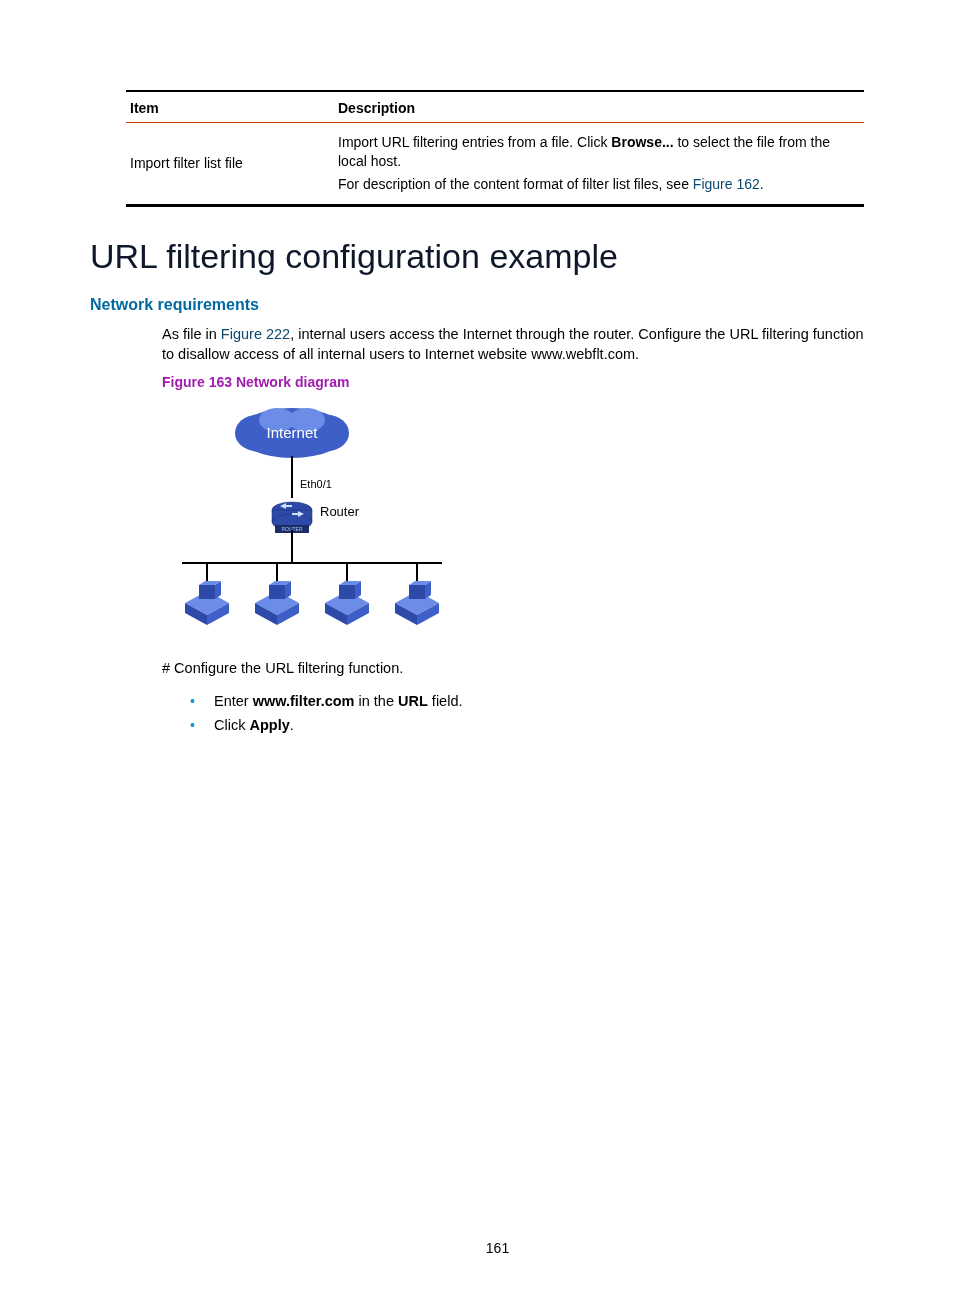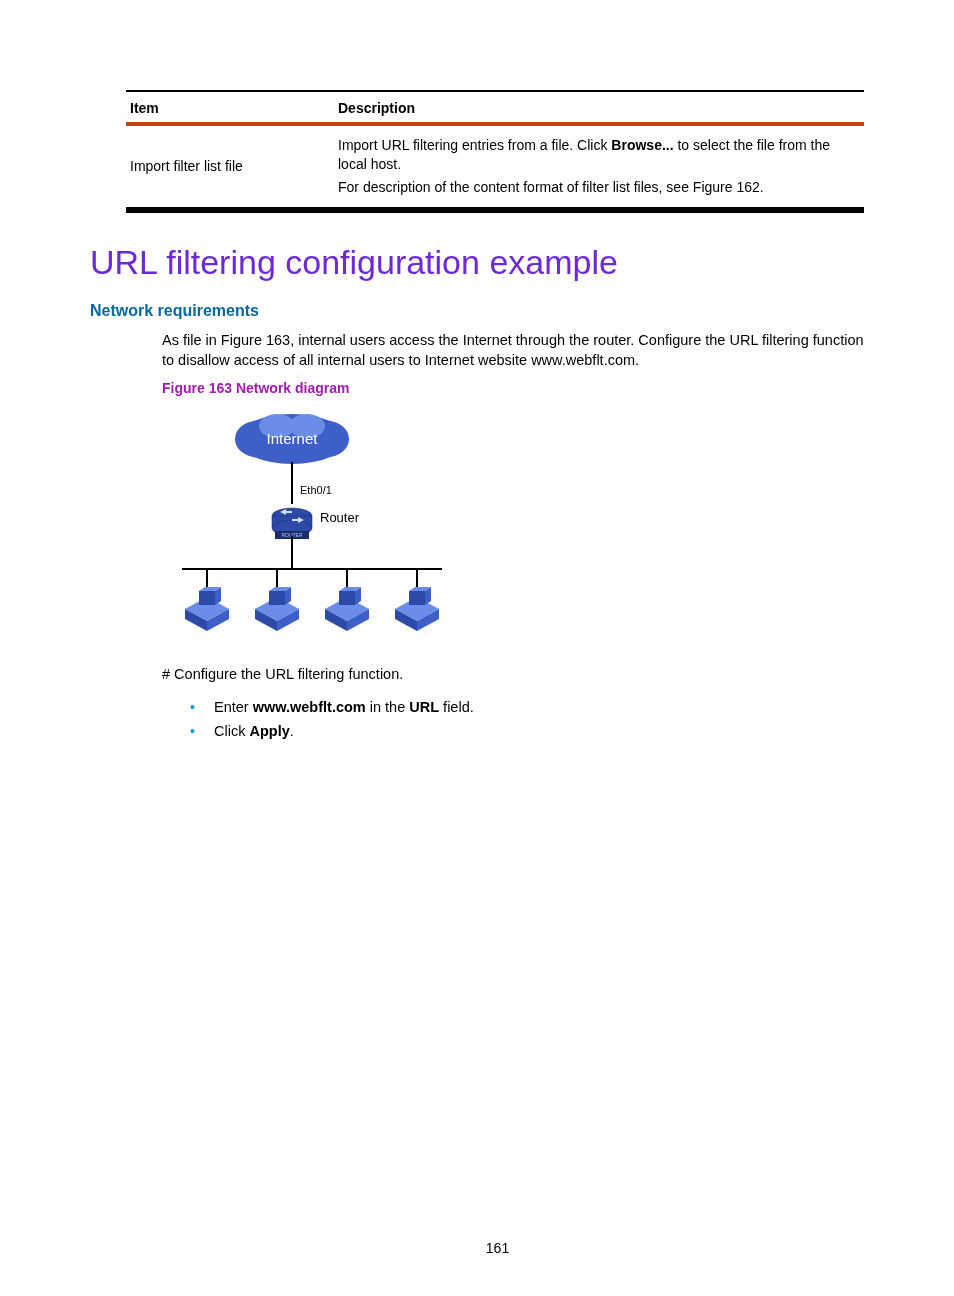--- a/index.html
+++ b/index.html
@@ -22,43 +22,43 @@
     margin-left: 36px;
     width: calc(100% - 36px);
     margin-bottom: 25px;
   }
   table.desc-table th {
     text-align: left;
     font-weight: bold;
     font-size: 14px;
     padding: 8px 4px 6px 4px;
     border-top: 2px solid #000;
-    border-bottom: 4px solid #c2410c;
+    border-bottom: 1px solid #c2410c;
   }
   table.desc-table td {
     font-size: 14px;
     padding: 6px 4px;
     vertical-align: middle;
   }
   table.desc-table tbody tr td {
-    border-bottom: 6px solid #000000;
+    border-bottom: 3px solid #000000;
     margin-top: 48px;
   }
   .desc-cell p {
     margin: 4px 0;
     line-height: 1.35;
   }
   .figlink {
-    color: #000000;
+    color: #0c4a6e;
     text-decoration: none;
   }
   h1.section-title {
     font-family: "Futura", "Trebuchet MS", "Arial", sans-serif;
     font-weight: normal;
-    color: #6d28d9;
+    color: #0f172a;
     font-size: 34px;
     margin: 30px 0 20px 0;
   }
   h2.sub-title {
     font-family: "Futura", "Trebuchet MS", "Arial", sans-serif;
     font-weight: bold;
     color: #0369a1;
     font-size: 16px;
     margin: 18px 0 10px 0;
   }
@@ -145,21 +145,21 @@
         </td>
       </tr>
     </tbody>
   </table>
 
   <h1 class="section-title">URL filtering configuration example</h1>
 
   <h2 class="sub-title">Network requirements</h2>
 
   <p class="body-text">
-    <span>As file in </span><a class="figlink">Figure 163</a><span>, internal users access the Internet through the router. Configure the URL filtering function to disallow access of all internal users to Internet website www.webflt.com.</span>
+    <span>As file in </span><a class="figlink">Figure 222</a><span>, internal users access the Internet through the router. Configure the URL filtering function to disallow access of all internal users to Internet website www.webflt.com.</span>
   </p>
 
   <div class="figure-caption">Figure 163 Network diagram</div>
 
   <div class="diagram-box">
     <svg viewBox="0 0 300 240">
 
       <g>
         <ellipse class="cloud" cx="130" cy="35" rx="55" ry="25"></ellipse>
         <ellipse class="cloud" cx="95" cy="35" rx="22" ry="18"></ellipse>
@@ -224,21 +224,21 @@
         <polygon class="host-top" points="-8,-18 -2,-22 14,-22 8,-18"></polygon>
       </g>
     </svg>
   </div>
 
 
   <p class="body-text"># Configure the URL filtering function.</p>
 
   <ul class="bullet-list">
     <li>
-      <span>Enter </span><b>www.webflt.com</b><span> in the </span><b>URL</b><span> field.</span>
+      <span>Enter </span><b>www.filter.com</b><span> in the </span><b>URL</b><span> field.</span>
     </li>
     <li>
       <span>Click </span><b>Apply</b><span>.</span>
     </li>
   </ul>
 
   <div class="page-number">161</div>
 </div>
 
 </body></html>

